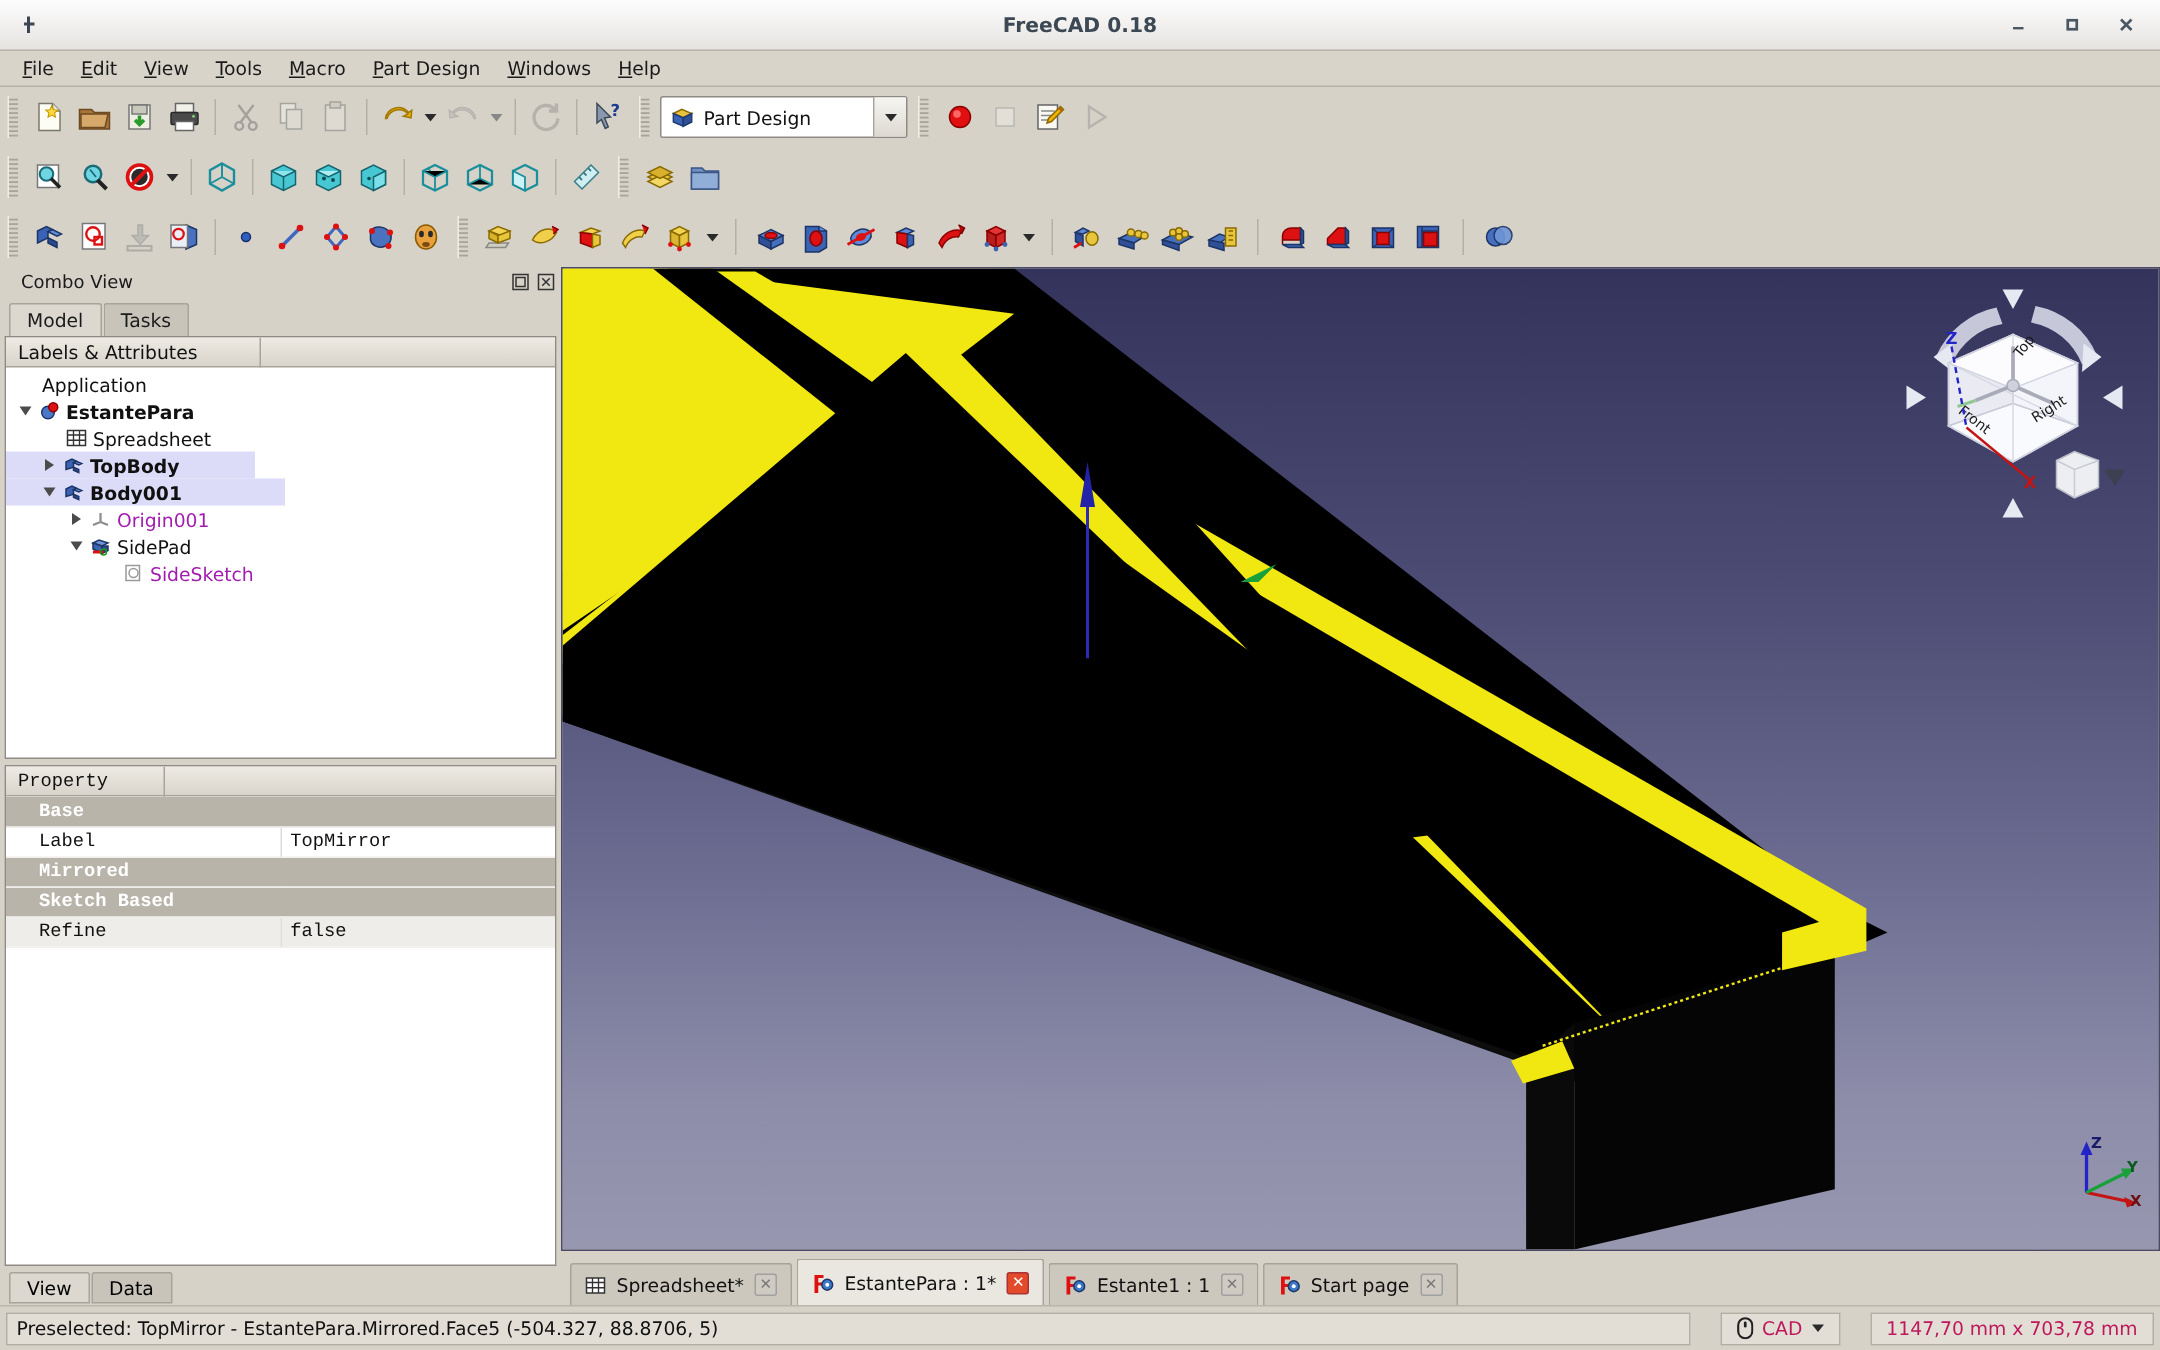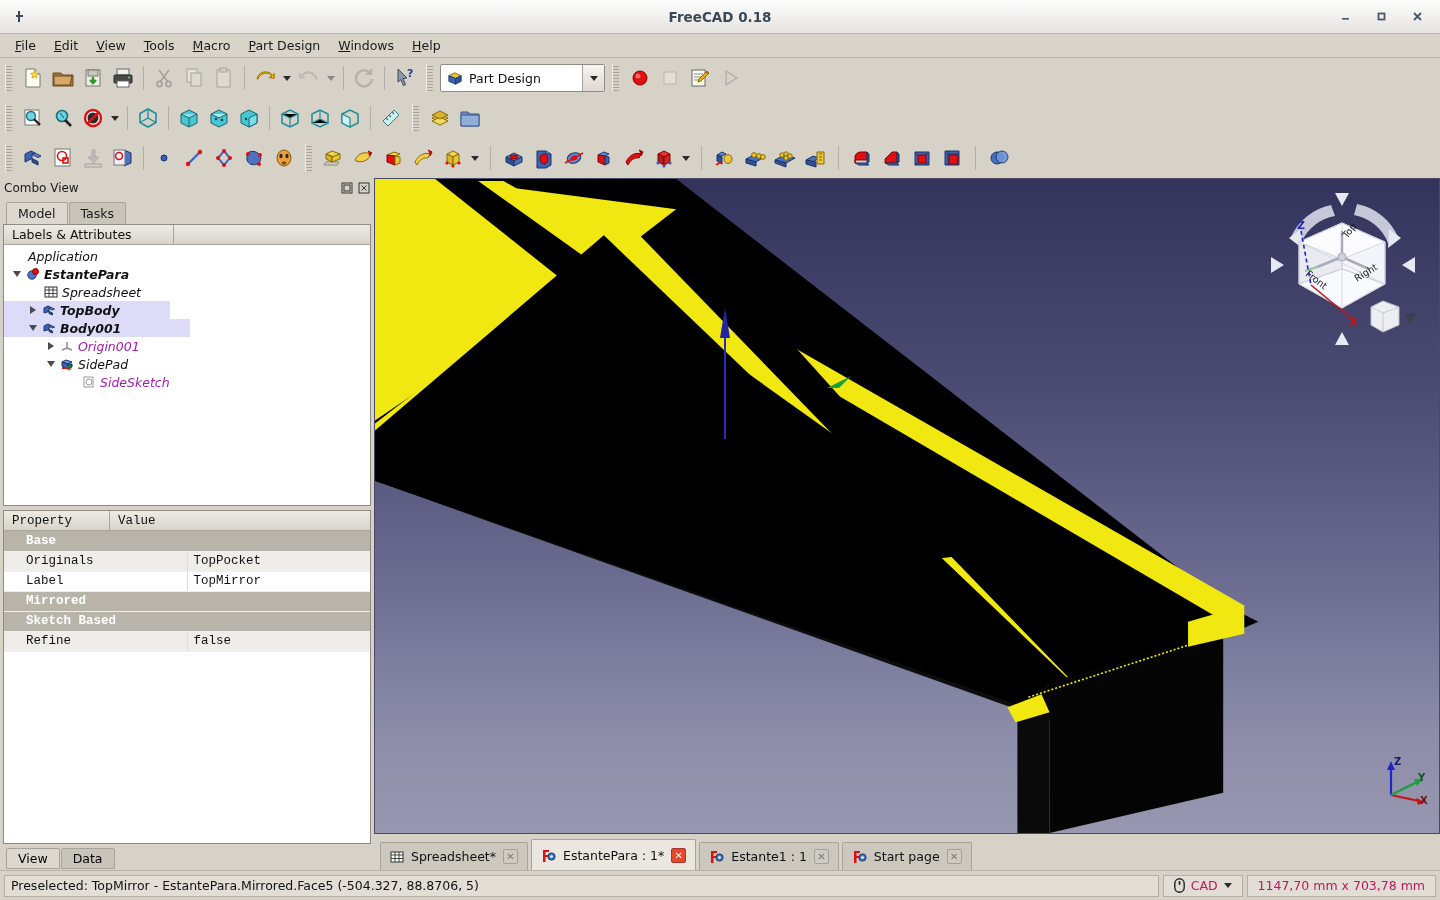--- a/index.html
+++ b/index.html
@@ -77,21 +77,21 @@
     width: 22px; height: 26px; border-left: 1px solid #a8a49c;
     background: linear-gradient(180deg,#f6f5f2,#ddd9d1);
     display: flex; align-items: center; justify-content: center;
   }
 
   
   .body { flex: 1; display: flex; min-height: 0; background: #d6d2c8; }
 
   
   .combo { width: 374px; flex: 0 0 374px; display: flex; flex-direction: column; background: #d6d2c8; }
-  .combo-head { height: 20px; display: flex; align-items: center; padding: 0 4px 0 4px; }
+  .combo-head { height: 20px; display: flex; align-items: center; padding: 0 4px 0 14px; }
   .combo-head .ct { font-size: 12px; color: #1a1a1a; }
   .combo-head .cbtns { margin-left: auto; display: flex; gap: 5px; }
   .cbtn { width: 12px; height: 12px; display:flex; align-items:center; justify-content:center; cursor: default; }
 
   .tabsrow { height: 26px; display: flex; align-items: flex-end; padding-left: 6px; }
   .ptab {
     height: 22px; padding: 0 11px; display: flex; align-items: center;
     font-size: 12.5px; border: 1px solid #a9a49a; border-bottom: none;
     border-radius: 2px 2px 0 0; background: #c8c4ba; color: #1a1a1a; cursor: default;
     margin-right: 1px;
@@ -104,21 +104,21 @@
     overflow: hidden;
   }
   .colhdr {
     height: 20px; background: linear-gradient(180deg,#eeebe4,#d8d4cb);
     border-bottom: 1px solid #a9a49a; display: flex; align-items: center;
   }
   .colhdr .ch {
     height: 20px; display: flex; align-items: center; padding: 0 8px;
     font-size: 12.5px; border-right: 1px solid #a9a49a; color: #111;
   }
-  .tree { flex: 1; padding: 2px 0 0 0; overflow: hidden; font-style: italic; }
+  .tree { flex: 1; padding: 2px 0 0 0; overflow: hidden; }
   .tnode { display: flex; align-items: center; height: 18px; font-size: 12.5px; white-space: nowrap; }
   .tnode .twist { width: 14px; display: flex; align-items: center; justify-content: center; }
   .tw { width: 0; height: 0; }
   .tw.closed { border-top: 4px solid transparent; border-bottom: 4px solid transparent; border-left: 6px solid #4b4b4b; }
   .tw.open   { border-left: 4px solid transparent; border-right: 4px solid transparent; border-top: 6px solid #4b4b4b; }
   .tnode .ticon { width: 18px; display: flex; align-items: center; justify-content: center; margin-right: 2px; }
   .tnode .tlabel { color: #111; }
   .tnode.bold .tlabel { font-weight: bold; }
   .tnode.dim .tlabel { color: #a21caf; }
   .tnode.sel { background: #dcdcf8; }
@@ -163,21 +163,21 @@
   .vtab.active { background: #eae7e0; height: 31px; }
   .vtab .xbtn {
     width: 15px; height: 15px; display: flex; align-items: center; justify-content: center;
     border: 1px solid #a0a0a0; background: #cfcbc2; color: #777; font-size: 10px; border-radius: 2px;
   }
   .vtab.active .xbtn { background: #e24a2a; border-color: #a33; color: #fff; }
 
   
   .statusbar {
     height: 30px; flex: 0 0 30px; background: #d6d2c8; display: flex; align-items: center;
-    border-top: 1px solid #b9b5ac; padding: 0 4px;
+    border-top: 1px solid #b9b5ac; padding: 0 4px; gap: 16px;
   }
   .statusmsg {
     flex: 1; height: 22px; display: flex; align-items: center; padding: 0 6px;
     font-size: 12.5px; color: #111; background: #e2ded5; border: 1px solid #b3afa6;
   }
   .statcell {
     height: 22px; display: flex; align-items: center; gap: 6px; padding: 0 10px;
     font-size: 12.5px; color: #be185d; background: #e2ded5; border: 1px solid #b3afa6; margin-left: 4px;
   }
 </style>
@@ -827,30 +827,25 @@
                 </svg>
             </span>
             <span class="tlabel">SideSketch</span>
           </div>
         </div>
       </div>
 
       <div class="propwrap">
         <div class="colhdr">
           <div class="ch" style="width:106px">Property</div>
-          <div class="ch" style="flex:1;border-right:none">Value</div>
         </div>
         <table class="ptable">
           <tbody>
               <tr class="group">
             <td colspan="2">Base</td>
-          </tr>
-          <tr class="odd">
-            <td class="pname">Originals</td>
-            <td>TopPocket</td>
           </tr>
           <tr class="even">
             <td class="pname">Label</td>
             <td>TopMirror</td>
           </tr>
           <tr class="group">
             <td colspan="2">Mirrored</td>
           </tr>
           <tr class="group">
             <td colspan="2">Sketch Based</td>

